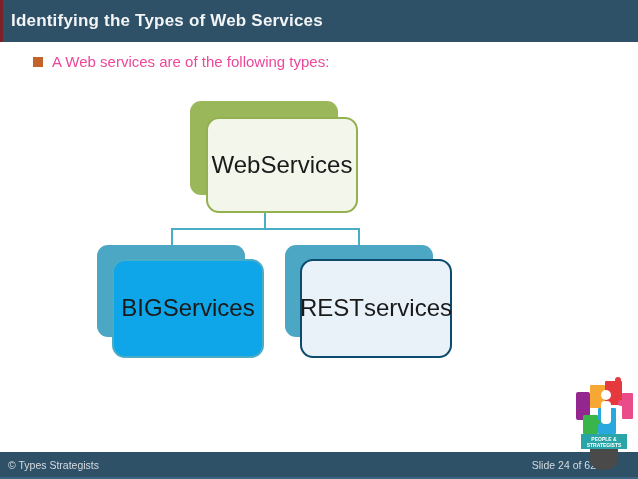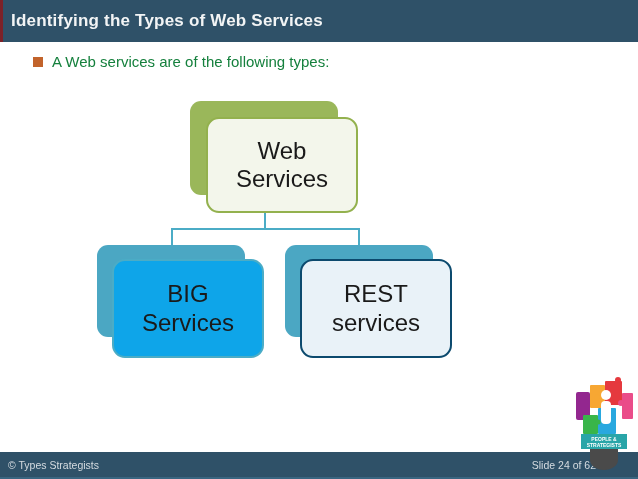--- a/index.html
+++ b/index.html
@@ -25,31 +25,31 @@
   }
   
   .bullet-row {
     position: absolute; left: 33px; top: 53px;
     display: flex; align-items: flex-start;
   }
   .bullet-square {
     width: 10px; height: 10px; background: #C2632B;
     margin-top: 4px; margin-right: 9px; flex: 0 0 auto;
   }
-  .bullet-text { font-size: 15px; color: #15803d; }
+  .bullet-text { font-size: 15px; color: #ec4899; }
   
   .conn { position: absolute; background: #4BACC6; z-index: 0; }
   .conn-stub  { left: 264px; top: 195px; width: 2px; height: 34px; }
   .conn-h     { left: 171px; top: 228px; width: 189px; height: 2px; }
   .conn-vleft { left: 171px; top: 228px; width: 2px; height: 19px; }
   .conn-vright{ left: 358px; top: 228px; width: 2px; height: 19px; }
   .node-shadow { position: absolute; border-radius: 11px; z-index: 1; }
   .node-front {
     position: absolute; border-radius: 13px; z-index: 2;
-    display: flex; flex-direction: column;
+    display: flex; flex-direction: row;
     align-items: center; justify-content: center;
     text-align: center; color: #1a1a1a;
     font-size: 24px; line-height: 1.18;
   }
   .web-shadow  { left: 190px; top: 101px; width: 148px; height: 94px; background: #9AB75A; }
   .web-front   { left: 206px; top: 117px; width: 152px; height: 96px;
                  background: #F3F6EB; border: 2px solid #93B14E; }
   .big-shadow  { left: 97px;  top: 245px; width: 148px; height: 92px; background: #4BA7C3; }
   .big-front   { left: 112px; top: 259px; width: 152px; height: 99px;
                  background: #0ea5e9; border: 2px solid #4BACC6; }

